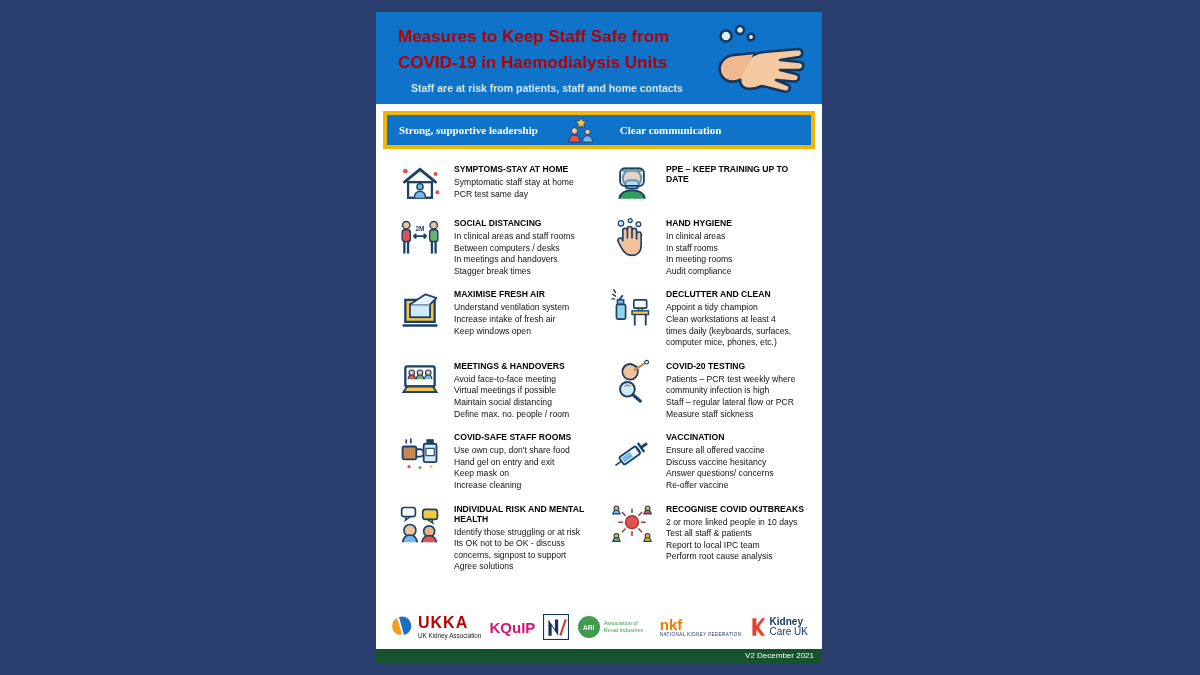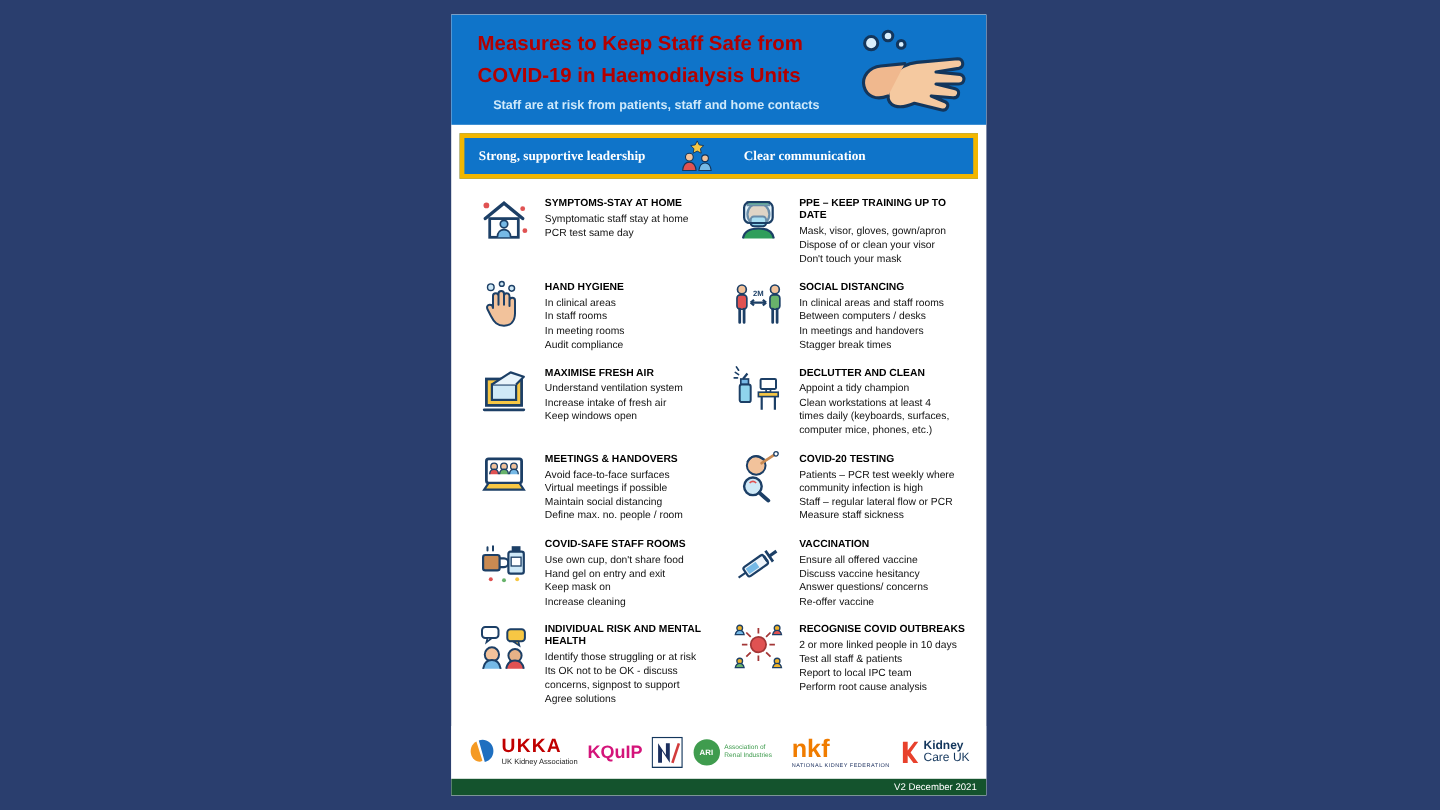--- a/index.html
+++ b/index.html
@@ -30,21 +30,21 @@
   
   .footer-logos{flex:0 0 auto;height:40px;display:flex;align-items:center;
                 justify-content:space-between;padding:2px 14px;background:#fff;}
   .logo{display:flex;align-items:center;gap:4px;}
   .ukka-text{color:#c00000;font-weight:bold;font-size:16px;letter-spacing:1px;line-height:1;}
   .ukka-sub{font-size:6.3px;color:#222;margin-top:1px;}
   .kquip-text{color:#d4147a;font-weight:bold;font-size:15px;}
   .ari-circle{width:22px;height:22px;border-radius:50%;background:#3f9c4e;color:#fff;
               font-size:6.5px;font-weight:bold;display:flex;align-items:center;justify-content:center;}
   .ari-sub{font-size:5.5px;color:#3f9c4e;line-height:1.2;width:48px;}
-  .nkf-text{color:#f07c00;font-weight:bold;font-size:21px;line-height:1;}
+  .nkf-text{color:#f07c00;font-weight:bold;font-size:15px;line-height:1;}
   .nkf-sub{font-size:4.6px;color:#1b2f5e;letter-spacing:.4px;}
   .kcuk-line1{color:#13365c;font-weight:bold;font-size:10px;line-height:1.05;}
   .kcuk-line2{color:#13365c;font-weight:normal;font-size:10px;line-height:1.05;}
   .version{flex:0 0 auto;background:#14532d;color:#fff;font-size:8px;text-align:right;
            padding:2px 8px 3px;}
   b.lead{font-weight:normal;}
 </style>
 </head>
 <body>
 
@@ -110,44 +110,20 @@
             <svg viewBox="0 0 48 48">
               <path d="M10 40c1-6 6-9 14-9s13 3 14 9" fill="#2f9e5b" stroke="#1c3f66" stroke-width="2"></path>
               <circle cx="24" cy="18" r="10" fill="#f2c29b" stroke="#1c3f66" stroke-width="2"></circle>
               <path d="M14 10h20v-3H14z" fill="#2f9e5b" stroke="#1c3f66" stroke-width="1.5"></path>
               <rect x="17" y="20" width="14" height="9" rx="3" fill="#8fd4ec" stroke="#1c3f66" stroke-width="1.8"></rect>
               <rect x="11" y="7" width="26" height="19" rx="5" fill="rgba(200,235,250,0.45)" stroke="#1c3f66" stroke-width="2"></rect>
             </svg>
           </div>
     <div class="item-text">
       <div class="item-title">PPE – KEEP TRAINING UP TO DATE</div>
-      <div class="item-lines">
-              <div class="item-line">Mask, visor, gloves, gown/apron</div>
-              <div class="item-line">Dispose of or clean your visor</div>
-              <div class="item-line">Don't touch your mask</div>
-            </div>
-    </div>
-  </div>
-        <div class="item">
-    <div class="item-icon">
-            <svg viewBox="0 0 48 48">
-              <circle cx="12" cy="8" r="3" fill="#cfe9f7" stroke="#1c3f66" stroke-width="1.3"></circle>
-              <circle cx="22" cy="5" r="2.2" fill="#cfe9f7" stroke="#1c3f66" stroke-width="1.3"></circle>
-              <circle cx="31" cy="9" r="2.6" fill="#cfe9f7" stroke="#1c3f66" stroke-width="1.3"></circle>
-              <path d="M14 26V16a2.5 2.5 0 0 1 5 0v8-10a2.5 2.5 0 0 1 5 0v10-8a2.5 2.5 0 0 1 5 0v9-5a2.5 2.5 0 0 1 5 0v12c0 7-4 11-10 11s-9-3-12-9l-3-6c-1-2 0-4 2-4s3 1 3 3z" fill="#f2c29b" stroke="#1c3f66" stroke-width="1.8" stroke-linejoin="round"></path>
-            </svg>
-          </div>
-    <div class="item-text">
-      <div class="item-title">HAND HYGIENE</div>
-      <div class="item-lines">
-              <div class="item-line">In clinical areas</div>
-              <div class="item-line">In staff rooms</div>
-              <div class="item-line">In meeting rooms</div>
-              <div class="item-line">Audit compliance</div>
-            </div>
     </div>
   </div>
         <div class="item">
     <div class="item-icon">
             <svg viewBox="0 0 48 48">
               <circle cx="9" cy="10" r="4" fill="#f2c29b" stroke="#1c3f66" stroke-width="1.5"></circle>
               <rect x="4.5" y="15" width="9" height="13" rx="3" fill="#e05252" stroke="#1c3f66" stroke-width="1.5"></rect>
               <path d="M7 28v12M11 28v12" stroke="#1c3f66" stroke-width="2.5" stroke-linecap="round"></path>
               <circle cx="39" cy="10" r="4" fill="#f2c29b" stroke="#1c3f66" stroke-width="1.5"></circle>
               <rect x="34.5" y="15" width="9" height="13" rx="3" fill="#68b36b" stroke="#1c3f66" stroke-width="1.5"></rect>
@@ -163,20 +139,39 @@
               <div class="item-line">In clinical areas and staff rooms</div>
               <div class="item-line">Between computers / desks</div>
               <div class="item-line">In meetings and handovers</div>
               <div class="item-line">Stagger break times</div>
             </div>
     </div>
   </div>
         <div class="item">
     <div class="item-icon">
             <svg viewBox="0 0 48 48">
+              <circle cx="12" cy="8" r="3" fill="#cfe9f7" stroke="#1c3f66" stroke-width="1.3"></circle>
+              <circle cx="22" cy="5" r="2.2" fill="#cfe9f7" stroke="#1c3f66" stroke-width="1.3"></circle>
+              <circle cx="31" cy="9" r="2.6" fill="#cfe9f7" stroke="#1c3f66" stroke-width="1.3"></circle>
+              <path d="M14 26V16a2.5 2.5 0 0 1 5 0v8-10a2.5 2.5 0 0 1 5 0v10-8a2.5 2.5 0 0 1 5 0v9-5a2.5 2.5 0 0 1 5 0v12c0 7-4 11-10 11s-9-3-12-9l-3-6c-1-2 0-4 2-4s3 1 3 3z" fill="#f2c29b" stroke="#1c3f66" stroke-width="1.8" stroke-linejoin="round"></path>
+            </svg>
+          </div>
+    <div class="item-text">
+      <div class="item-title">HAND HYGIENE</div>
+      <div class="item-lines">
+              <div class="item-line">In clinical areas</div>
+              <div class="item-line">In staff rooms</div>
+              <div class="item-line">In meeting rooms</div>
+              <div class="item-line">Audit compliance</div>
+            </div>
+    </div>
+  </div>
+        <div class="item">
+    <div class="item-icon">
+            <svg viewBox="0 0 48 48">
               <rect x="8" y="14" width="32" height="24" fill="#f7c744" stroke="#1c3f66" stroke-width="2.5"></rect>
               <rect x="13" y="19" width="22" height="14" fill="#cfe9f7" stroke="#1c3f66" stroke-width="2"></rect>
               <path d="M13 19 30 8l12 4-7 7" fill="#e8f4fb" stroke="#1c3f66" stroke-width="2" stroke-linejoin="round"></path>
               <path d="M6 42h36" stroke="#1c3f66" stroke-width="2.5" stroke-linecap="round"></path>
             </svg>
           </div>
     <div class="item-text">
       <div class="item-title">MAXIMISE FRESH AIR</div>
       <div class="item-lines">
               <div class="item-line">Understand ventilation system</div>
@@ -217,21 +212,21 @@
               <circle cx="24" cy="15" r="3" fill="#f2c29b" stroke="#1c3f66" stroke-width="1.2"></circle>
               <path d="M20 22c0-3 2-4.5 4-4.5s4 1.5 4 4.5" fill="#68b36b" stroke="#1c3f66" stroke-width="1.2"></path>
               <circle cx="33" cy="15" r="3" fill="#f2c29b" stroke="#1c3f66" stroke-width="1.2"></circle>
               <path d="M29 22c0-3 2-4.5 4-4.5s4 1.5 4 4.5" fill="#76b9e6" stroke="#1c3f66" stroke-width="1.2"></path>
               <path d="M6 36l4-6h28l4 6z" fill="#f7c744" stroke="#1c3f66" stroke-width="2"></path>
             </svg>
           </div>
     <div class="item-text">
       <div class="item-title">MEETINGS &amp; HANDOVERS</div>
       <div class="item-lines">
-              <div class="item-line">Avoid face-to-face surfaces</div>
+              <div class="item-line">Avoid face-to-face meeting</div>
               <div class="item-line">Virtual meetings if possible</div>
               <div class="item-line">Maintain social distancing</div>
               <div class="item-line">Define max. no. people / room</div>
             </div>
     </div>
   </div>
         <div class="item">
     <div class="item-icon">
             <svg viewBox="0 0 48 48">
               <circle cx="22" cy="14" r="8.5" fill="#f2c29b" stroke="#1c3f66" stroke-width="1.8"></circle>

